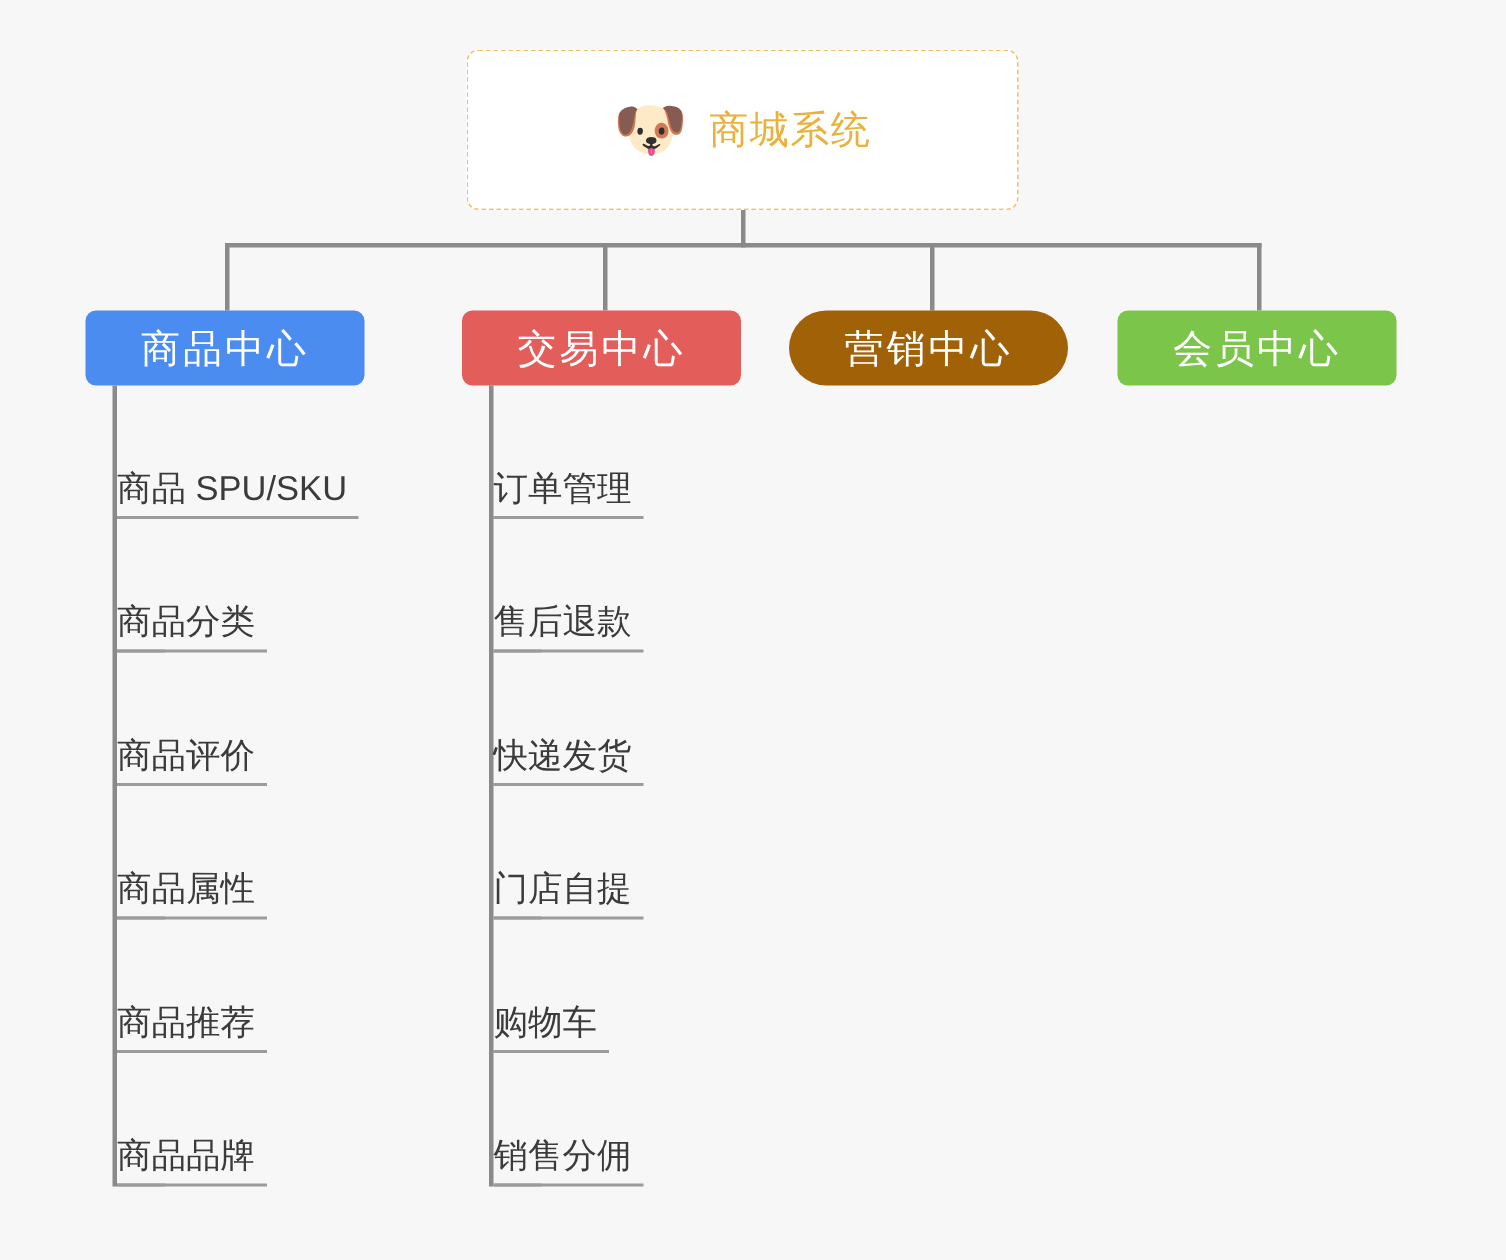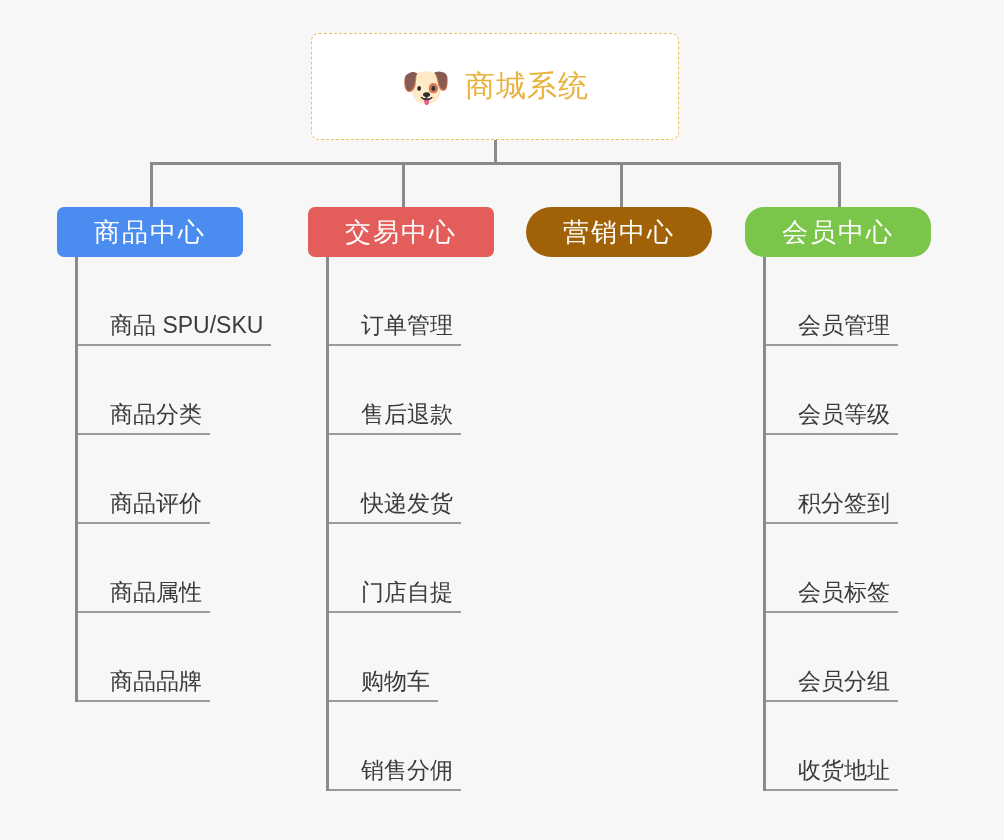--- a/index.html
+++ b/index.html
@@ -35,21 +35,21 @@
     align-items: center;
     justify-content: center;
     gap: 14px;
   }
   .root-emoji {
     font-size: 40px;
     line-height: 1;
     display: block;
   }
   .root-title {
-    font-size: 30px;
+    font-size: 26px;
     color: #e9b23c;
     letter-spacing: 1px;
     white-space: nowrap;
   }
 
   
   .conn {
     position: absolute;
     background: #8a8a8a;
   }
@@ -80,21 +80,20 @@
     margin-left: 18px;
     padding-left: 0;
     border-left: 3px solid #8a8a8a;
     margin-top: 0;
   }
   .leaf-item {
     position: relative;
     height: 89px;
     display: flex;
     align-items: flex-end;
-    padding-left: 32px;
     box-sizing: border-box;
   }
   .leaf-label {
     position: relative;
     font-size: 23px;
     color: #3b3b3b;
     white-space: nowrap;
     padding: 0 8px 6px 0;
     border-bottom: 2px solid #9b9b9b;
     line-height: 1.15;
@@ -138,20 +137,23 @@
           <div class="leaf-item">
             <span class="leaf-label">商品分类</span>
           </div>
           <div class="leaf-item">
             <span class="leaf-label">商品评价</span>
           </div>
           <div class="leaf-item">
             <span class="leaf-label">商品属性</span>
           </div>
           <div class="leaf-item">
+            <span class="leaf-label">商品推荐</span>
+          </div>
+          <div class="leaf-item">
             <span class="leaf-label">商品品牌</span>
           </div>
         </div>
       </div>
       <div class="branch" style="left: 308px; width: 186px;">
         <div class="branch-header" style="background: rgb(227, 93, 91); width: 186px;">交易中心</div>
         <div class="leaf-list">
           <div class="leaf-item">
             <span class="leaf-label">订单管理</span>
           </div>
@@ -169,37 +171,17 @@
           </div>
           <div class="leaf-item">
             <span class="leaf-label">销售分佣</span>
           </div>
         </div>
       </div>
       <div class="branch" style="left: 526px; width: 186px;">
         <div class="branch-header" style="background: #a16207; width: 186px; border-radius: 26px;">营销中心</div>
       </div>
       <div class="branch" style="left: 745px; width: 186px;">
-        <div class="branch-header" style="background: rgb(123, 197, 74); width: 186px; border-radius: 19px;">会员中心</div>
-        <div class="leaf-list">
-          <div class="leaf-item">
-            <span class="leaf-label">会员管理</span>
-          </div>
-          <div class="leaf-item">
-            <span class="leaf-label">会员等级</span>
-          </div>
-          <div class="leaf-item">
-            <span class="leaf-label">积分签到</span>
-          </div>
-          <div class="leaf-item">
-            <span class="leaf-label">会员标签</span>
-          </div>
-          <div class="leaf-item">
-            <span class="leaf-label">会员分组</span>
-          </div>
-          <div class="leaf-item">
-            <span class="leaf-label">收货地址</span>
-          </div>
-        </div>
+        <div class="branch-header" style="background: rgb(123, 197, 74); width: 186px;">会员中心</div>
       </div>
     </div>
 
 </div>
 
 </body></html>

